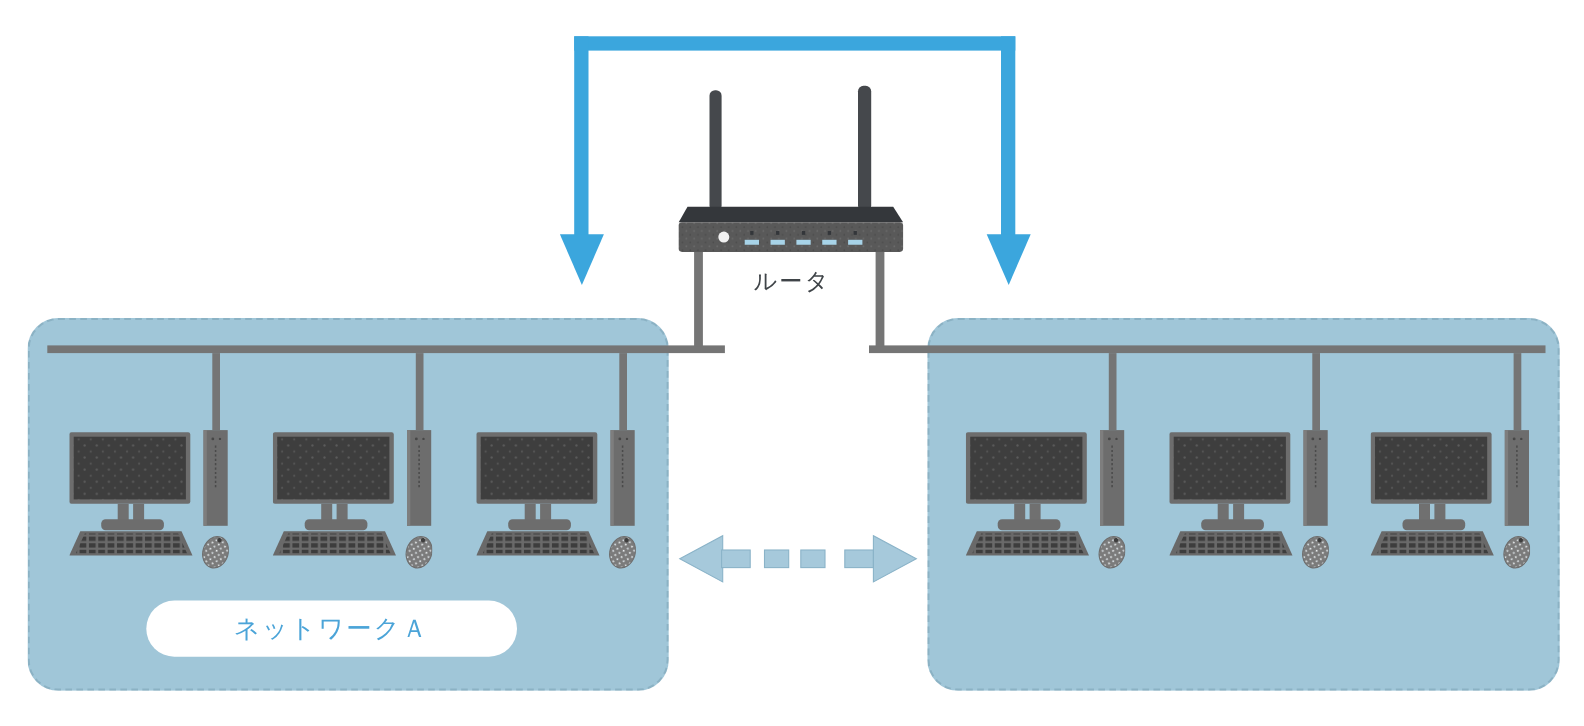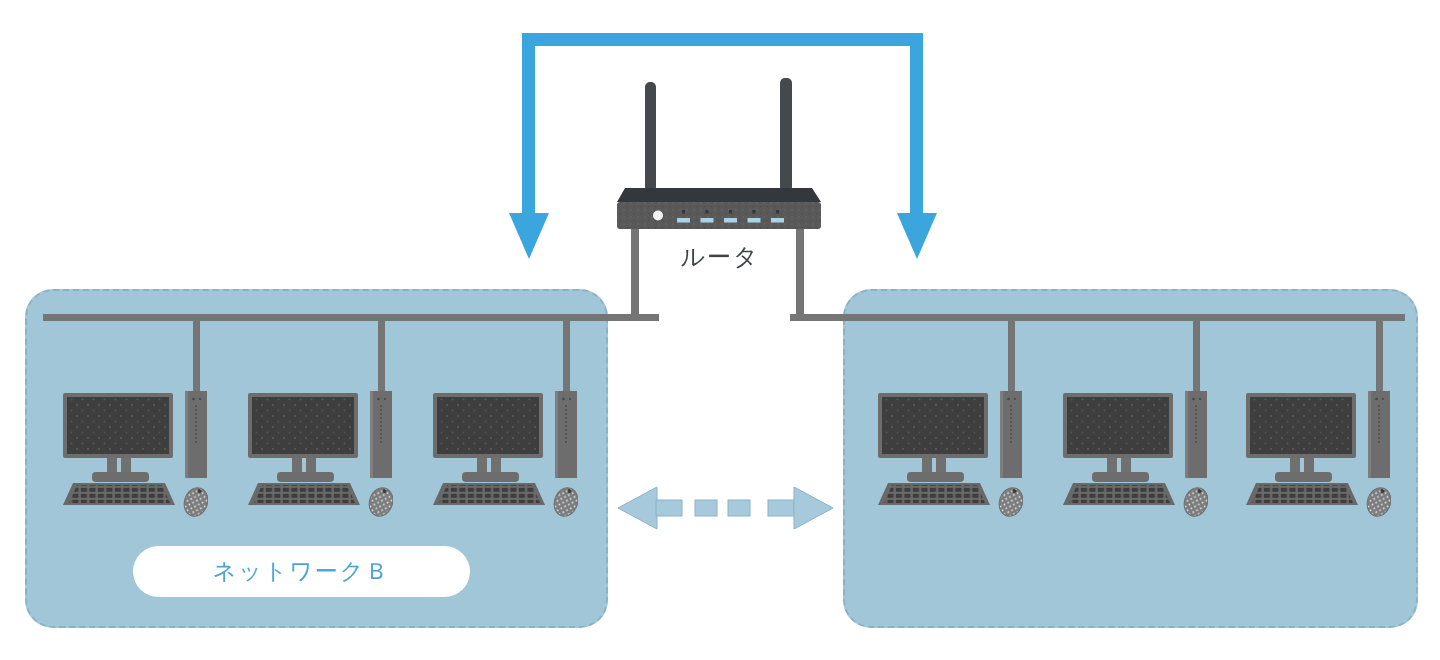--- a/index.html
+++ b/index.html
@@ -43,21 +43,21 @@
   .bus-b{left:790px;top:314px;width:615px;height:7px;}
   .leg{width:8px;top:227px;height:88px;}
   .leg-left{left:631px;}
   .leg-right{left:796px;}
   .drop{width:7px;top:321px;height:70px;}
 
   
   .router-svg{left:615px;top:75px;width:212px;height:155px;}
   .router-label{
     left:655px;top:243px;width:130px;height:28px;
-    text-align:center;font-size:24px;line-height:28px;
+    text-align:center;font-size:21px;line-height:28px;
     color:var(--dark-text);letter-spacing:2px;
   }
 
   
   .pc-svg{width:145px;height:127px;top:391px;}
 
   
   .pill{
     top:546px;height:51px;background:#ffffff;border-radius:26px;
     display:flex;align-items:center;justify-content:center;
@@ -182,21 +182,21 @@
       <use href="#pc"></use>
     </svg>
   <svg class="abs pc-svg" style="left:1063px">
       <use href="#pc"></use>
     </svg>
   <svg class="abs pc-svg" style="left:1246px">
       <use href="#pc"></use>
     </svg>
 
   <div class="abs pill a">
-    <span>ネットワークＢ</span>
+    <span>ネットワークＡ</span>
   </div>
 
   <svg class="abs link-svg" viewBox="0 0 219 48">
     <g fill="var(--dashed-arrow-fill)" stroke="var(--dashed-arrow-edge)" stroke-width="1">
       <polygon points="2,24 41,3 41,45"></polygon>
       <rect x="40" y="16" width="26" height="16"></rect>
       <rect x="79" y="16" width="22" height="16"></rect>
       <rect x="112" y="16" width="22" height="16"></rect>
       <rect x="152" y="16" width="26" height="16"></rect>
       <polygon points="217,24 178,3 178,45"></polygon>

